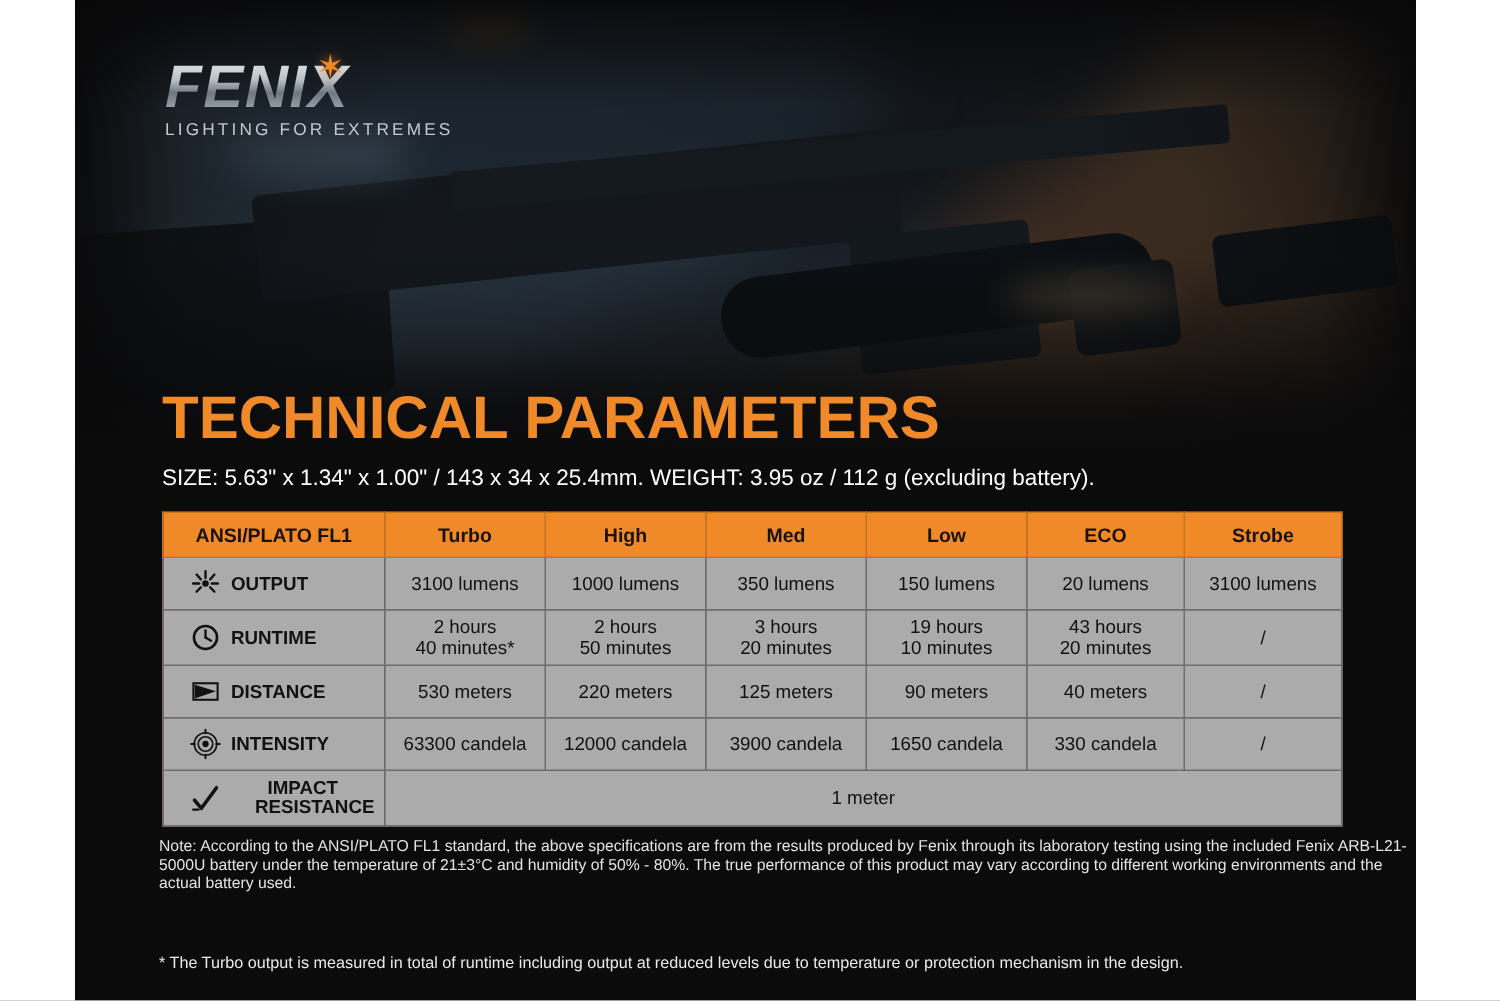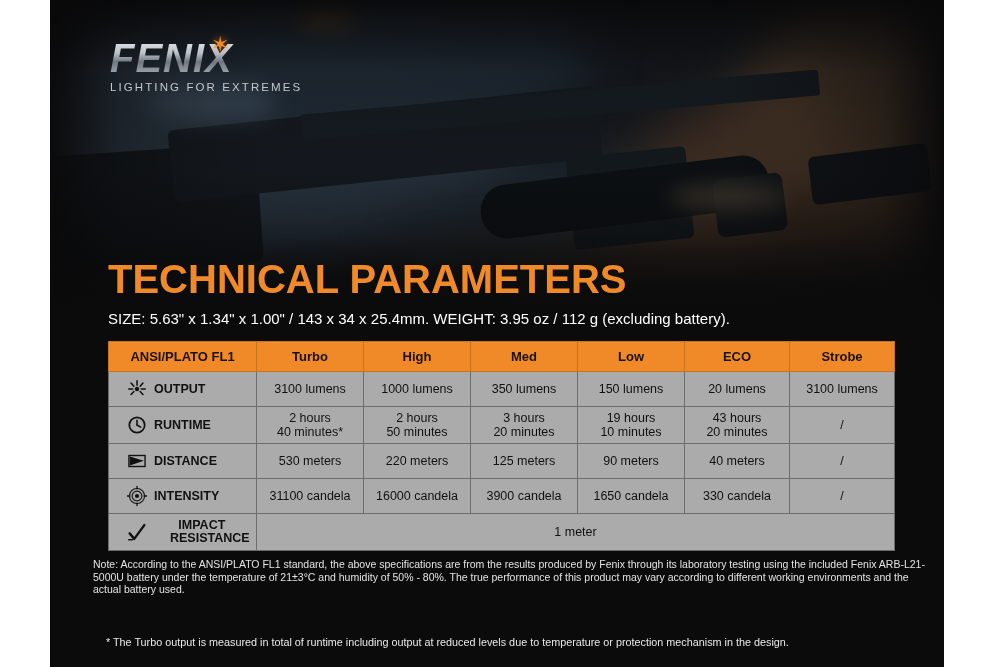--- a/index.html
+++ b/index.html
@@ -216,21 +216,21 @@
     height: 22px;
     flex: 0 0 22px;
     display: block;
   }
 
   .val2 span { display: block; line-height: 14px; }
 
   
   #notes {
     position: absolute;
-    left: 43px;
+    left: 56px;
     top: 558px;
     width: 838px;
     color: #e3e3e3;
     font-size: 10.5px;
     line-height: 12.5px;
   }
   #note-star {
     position: absolute;
     left: 56px;
     top: 636px;
@@ -395,22 +395,22 @@
                   <g stroke="#111" stroke-width="1.4" stroke-linecap="round">
                     <line x1="12" y1="1.6" x2="12" y2="4.2"></line>
                     <line x1="12" y1="19.8" x2="12" y2="22.4"></line>
                     <line x1="1.6" y1="12" x2="4.2" y2="12"></line>
                     <line x1="19.8" y1="12" x2="22.4" y2="12"></line>
                   </g>
                 </svg>
                 <span class="lbl-text">INTENSITY</span>
               </div>
             </td>
-            <td>31100 candela</td>
-            <td>16000 candela</td>
+            <td>63300 candela</td>
+            <td>12000 candela</td>
             <td>3900 candela</td>
             <td>1650 candela</td>
             <td>330 candela</td>
             <td>/</td>
           </tr>
 
           <tr class="dbl">
             <td class="rowlabel">
               <div class="lbl-inner">
                 <svg class="ico" viewBox="0 0 24 24">

